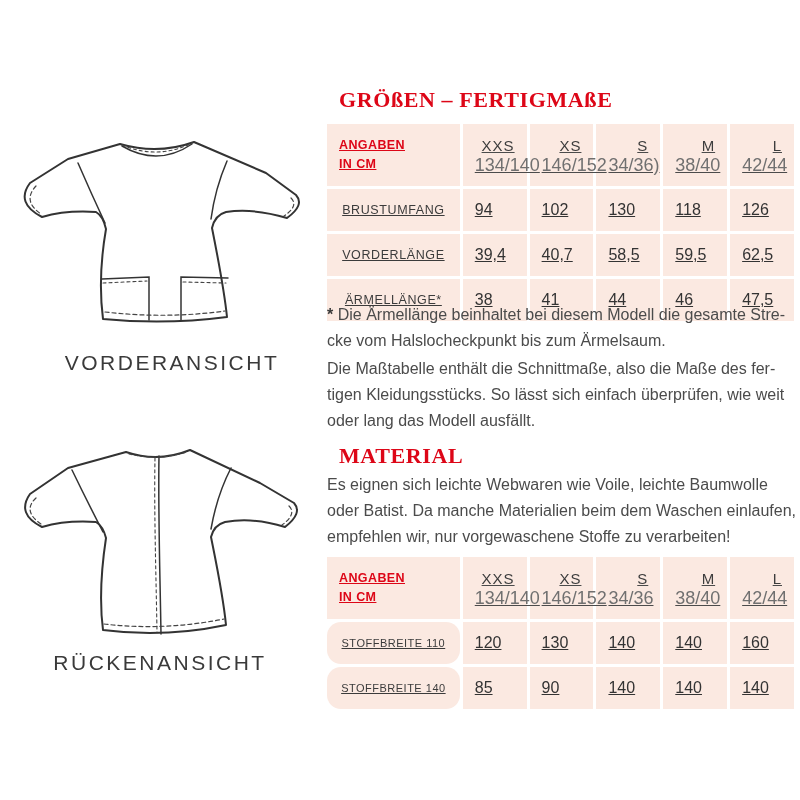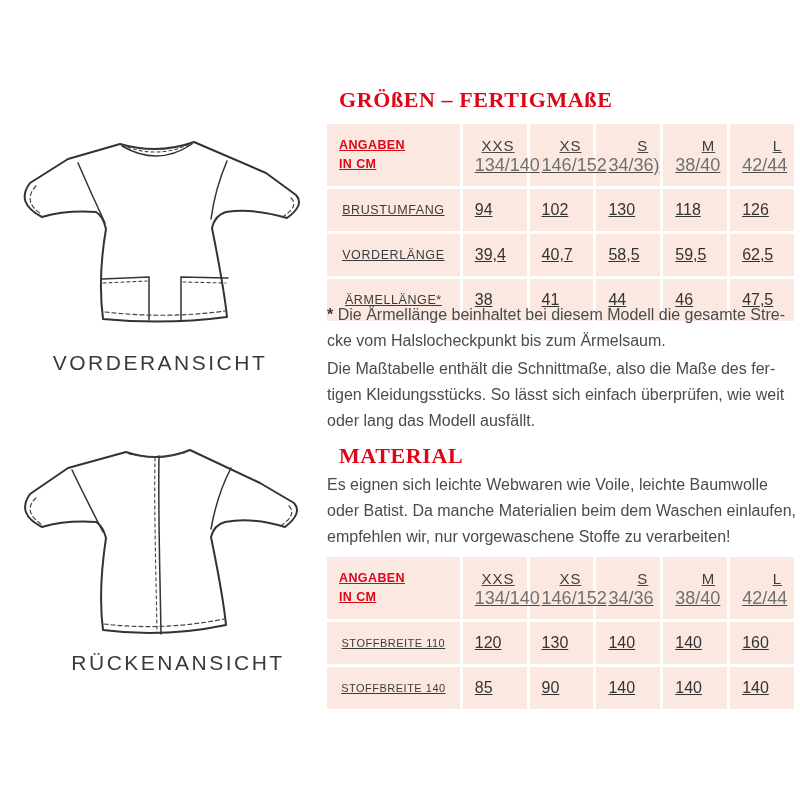--- a/index.html
+++ b/index.html
@@ -27,21 +27,21 @@
   table.ptable td{background:var(--cellbg);vertical-align:middle;padding:12px;
         box-sizing:border-box;text-decoration:underline;}
   td.corner{text-align:left;padding-left:29px;color:var(--accent);font-weight:700;
         font-size:12.5px;letter-spacing:0.4px;line-height:19px;}
   td.ch{text-align:center;}
   td.ch .sz{font-size:15px;color:#3d3d3d;letter-spacing:1px;line-height:20px;text-align:right;}
   td.ch .rg{font-size:18px;color:var(--muted);line-height:18px;}
   tr.hdr td{height:60px;}
   tr.datarow td{height:25px;}
   td.rl{text-align:center;font-size:12.5px;letter-spacing:0.6px;color:#3b3b3b;}
-  td.rl-sm{text-align:center;font-size:11px;letter-spacing:0.5px;color:#3b3b3b;}
+  td.rl-sm{text-align:center;font-size:11px;letter-spacing:0.5px;color:#3b3b3b;border-radius:14px;}
   td.v{font-size:16px;color:#333;}
   svg .ol{fill:#fff;stroke:#333;stroke-width:2;stroke-linejoin:round;stroke-linecap:round;}
   svg .ln{fill:none;stroke:#333;stroke-width:1.5;stroke-linecap:round;}
   svg .dash{fill:none;stroke:#444;stroke-width:1.2;stroke-dasharray:4 3;stroke-linecap:round;}
   svg .dashsm{fill:none;stroke:#444;stroke-width:1.1;stroke-dasharray:3 3;stroke-linecap:round;}
 </style>
 </head>
 <body>
 
 <div class="page">
@@ -55,36 +55,36 @@
     <path class="ln" d="M70,50 Q83,80 97,110"></path>
     <path class="ln" d="M219,48 Q207,76 203,106"></path>
     <path class="dash" d="M28,73 Q14,88 33,101"></path>
     <path class="dash" d="M283,85 Q291,93 276,103"></path>
     <path class="ln" d="M94,166 L141,164 L141,207"></path>
     <path class="dashsm" d="M95,170 L139,168"></path>
     <path class="ln" d="M220,165 L173,164 L173,207"></path>
     <path class="dashsm" d="M175,169 L218,170"></path>
     <path class="dash" d="M97,199 Q158,206 217,198"></path>
   </svg>
-  <div class="view-label" style="left:0;top:351px;">VORDERANSICHT</div>
+  <div class="view-label" style="left:12px;top:351px;">VORDERANSICHT</div>
 
   <svg class="illus" style="left:8px;top:437px;" width="300" height="215" viewBox="0 0 300 215">
     <path class="ol" d="M118,15 Q150,26 182,13 L252,46 L286,66 Q295,76 277,90 Q245,80 217,85 Q206,88 203,100
          C209,130 215,158 218,188 Q156,201 95,193 C91,162 93,134 98,101 Q95,89 88,85
          Q58,83 34,90 Q8,77 22,57 L60,31 Z"></path>
     <path class="ln" d="M151,19 C150,75 152,135 153,197"></path>
     <path class="dashsm" d="M147,21 C146,75 148,135 149,195"></path>
     <path class="dashsm" d="M121,17 Q150,24 179,15"></path>
     <path class="ln" d="M64,33 Q78,62 95,95"></path>
     <path class="ln" d="M223,31 Q209,58 203,92"></path>
     <path class="dash" d="M28,61 Q14,74 33,87"></path>
     <path class="dash" d="M281,69 Q289,77 274,88"></path>
     <path class="dash" d="M96,187 Q156,194 216,182"></path>
   </svg>
-  <div class="view-label" style="left:18px;top:651px;">RÜCKENANSICHT</div>
+  <div class="view-label" style="left:0;top:651px;">RÜCKENANSICHT</div>
 
   <div class="right-col">
 
     <h1 class="red-title" style="top:87px;">GRÖßEN – FERTIGMAßE</h1>
 
     <table class="ptable" style="top:121px;">
       <colgroup>
           <col style="width:131px">
           <col style="width:63px">
           <col style="width:63px">

